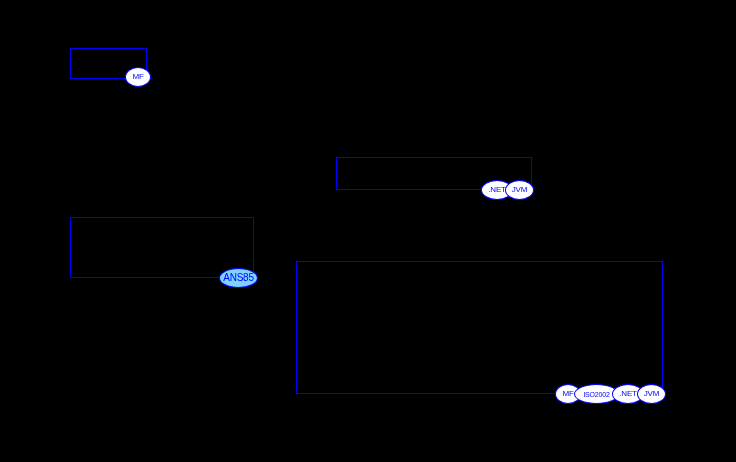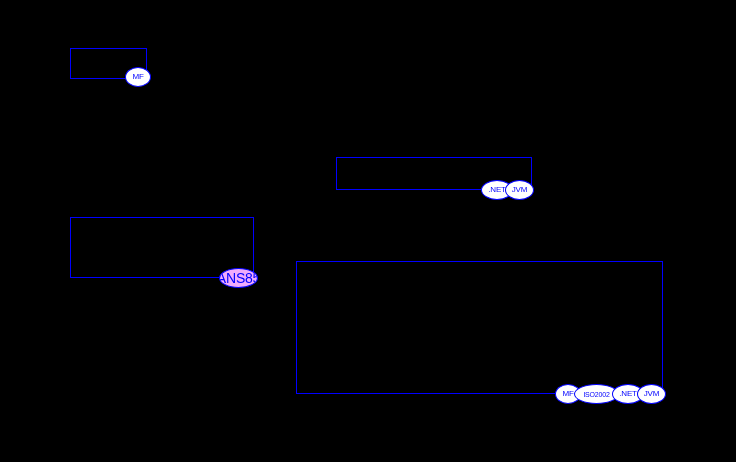--- a/index.html
+++ b/index.html
@@ -42,19 +42,19 @@
 </head>
 <body>
 
 <div id="canvas" style="width: 736px; height: 462px; background: rgb(0, 0, 0);">
     <div class="rect" style="left: 70px; top: 48px; width: 77px; height: 31px; border-color: rgb(0, 0, 255);"></div>
     <div class="badge" style="left: 125px; top: 67px; width: 26px; height: 20px; font-size: 8px; background: rgb(255, 255, 255); color: rgb(0, 0, 255); border-color: rgb(0, 0, 255);">MF</div>
     <div class="rect" style="left: 336px; top: 157px; width: 196px; height: 33px; border-color: rgb(0, 0, 255);"></div>
     <div class="badge" style="left: 481px; top: 180px; width: 32px; height: 20px; font-size: 8px; background: rgb(255, 255, 255); color: rgb(0, 0, 255); border-color: rgb(0, 0, 255);">.NET</div>
     <div class="badge" style="left: 505px; top: 180px; width: 29px; height: 20px; font-size: 8px; background: rgb(255, 255, 255); color: rgb(0, 0, 255); border-color: rgb(0, 0, 255);">JVM</div>
     <div class="rect" style="left: 70px; top: 217px; width: 184px; height: 61px; border-color: rgb(0, 0, 255);"></div>
-    <div class="badge" style="left: 219px; top: 268px; width: 39px; height: 20px; font-size: 14px; background: #f0abfc; color: rgb(0, 0, 255); border-color: rgb(0, 0, 255);">ANS85</div>
+    <div class="badge" style="left: 219px; top: 268px; width: 39px; height: 20px; font-size: 10px; background: #7dd3fc; color: rgb(0, 0, 255); border-color: rgb(0, 0, 255);">ANS85</div>
     <div class="rect" style="left: 296px; top: 261px; width: 367px; height: 133px; border-color: rgb(0, 0, 255);"></div>
     <div class="badge" style="left: 555px; top: 384px; width: 26px; height: 20px; font-size: 8px; background: rgb(255, 255, 255); color: rgb(0, 0, 255); border-color: rgb(0, 0, 255);">MF</div>
     <div class="badge" style="left: 574px; top: 384px; width: 45px; height: 20px; font-size: 7px; background: rgb(255, 255, 255); color: rgb(0, 0, 255); border-color: rgb(0, 0, 255);">ISO2002</div>
     <div class="badge" style="left: 612px; top: 384px; width: 32px; height: 20px; font-size: 8px; background: rgb(255, 255, 255); color: rgb(0, 0, 255); border-color: rgb(0, 0, 255);">.NET</div>
     <div class="badge" style="left: 637px; top: 384px; width: 29px; height: 20px; font-size: 8px; background: rgb(255, 255, 255); color: rgb(0, 0, 255); border-color: rgb(0, 0, 255);">JVM</div>
   </div>
 
 </body></html>

